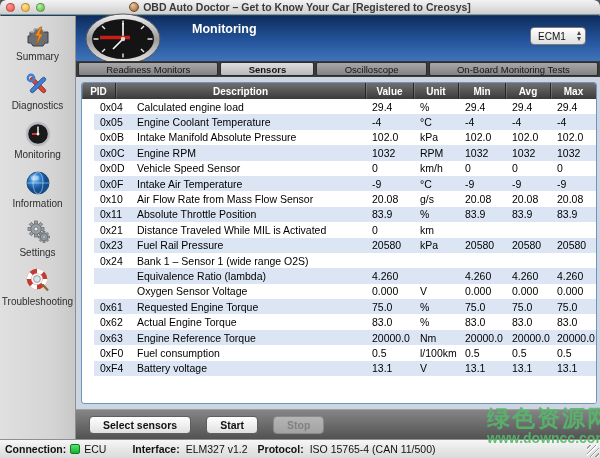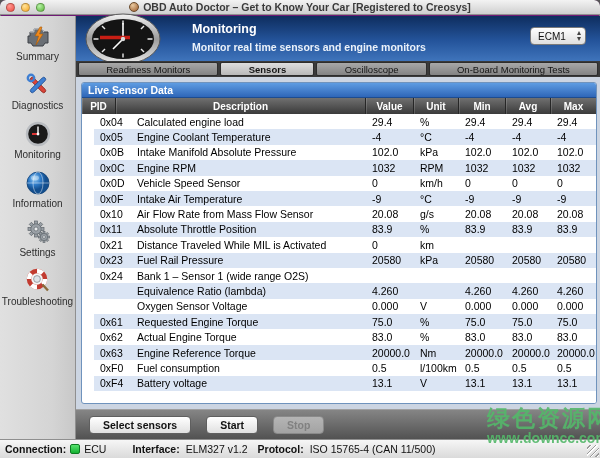--- a/index.html
+++ b/index.html
@@ -1,18 +1,18 @@
 <!DOCTYPE html>
 <html><head>
 <meta charset="utf-8">
 <style>
   * { box-sizing: border-box; margin: 0; padding: 0; }
   html,body { width:600px; height:458px; }
   body { font-family:"Liberation Sans","DejaVu Sans",sans-serif; background:#555; }
-  .window { position:relative; width:600px; height:458px; overflow:hidden; border-radius:6px 6px 0 0; background:#701a75; box-shadow:0 0 0 1px #7a7a7a inset; }
+  .window { position:relative; width:600px; height:458px; overflow:hidden; border-radius:6px 6px 0 0; background:#0c4a6e; box-shadow:0 0 0 1px #7a7a7a inset; }
 
   
   .titlebar { position:absolute; top:0; left:0; right:0; height:15px;
     background:linear-gradient(#f3f3f3,#cfcfcf); border-bottom:1px solid #8f8f8f;
     display:flex; align-items:center; border-radius:6px 6px 0 0; }
   .lights { position:absolute; left:6px; top:3px; display:flex; gap:6px; }
   .light { width:9px; height:9px; border-radius:50%; border:1px solid rgba(0,0,0,.25); }
   .light.red   { background:radial-gradient(circle at 35% 30%, #ff9a93, #ee4b41); }
   .light.yellow{ background:radial-gradient(circle at 35% 30%, #ffe39a, #f5a623); }
   .light.green { background:radial-gradient(circle at 35% 30%, #b7f2a8, #59b335); }
@@ -234,37 +234,35 @@
           <line x1="19" y1="39" x2="22" y2="36"></line>
             <line x1="58" y1="16" x2="61" y2="13"></line>
         </g>
         <line x1="40" y1="26" x2="40" y2="10" stroke="#fff" stroke-width="1.6"></line>
         <line x1="40" y1="26" x2="30" y2="36" stroke="#fff" stroke-width="1.6"></line>
         <line x1="47" y1="24.5" x2="17" y2="24.5" stroke="#c81e14" stroke-width="3.4"></line>
         <circle cx="40" cy="26" r="2.2" fill="#d8d8d8"></circle>
       </svg>
     </div>
     <div class="banner-title">Monitoring</div>
-    <div class="banner-sub">Monitor real time sensors and engine monitors</div>
     <div class="ecu-select">
       <span>ECM1</span>
       <span class="ecu-arrows">▴<br>▾</span>
     </div>
   </div>
 
   <div class="tabbar">
     <div class="tab">Readiness Monitors</div>
     <div class="tab selected">Sensors</div>
     <div class="tab">Oscilloscope</div>
     <div class="tab">On-Board Monitoring Tests</div>
   </div>
 
   <div class="content">
     <div class="tablebox">
-      <div class="table-title">Live Sensor Data</div>
       <div class="thead">
         <div class="hcell h-pid">PID</div>
         <div class="hcell h-desc">Description</div>
         <div class="hcell h-value">Value</div>
         <div class="hcell h-unit">Unit</div>
         <div class="hcell h-min">Min</div>
         <div class="hcell h-avg">Avg</div>
         <div class="hcell h-max">Max</div>
       </div>
       <div class="tbody">

